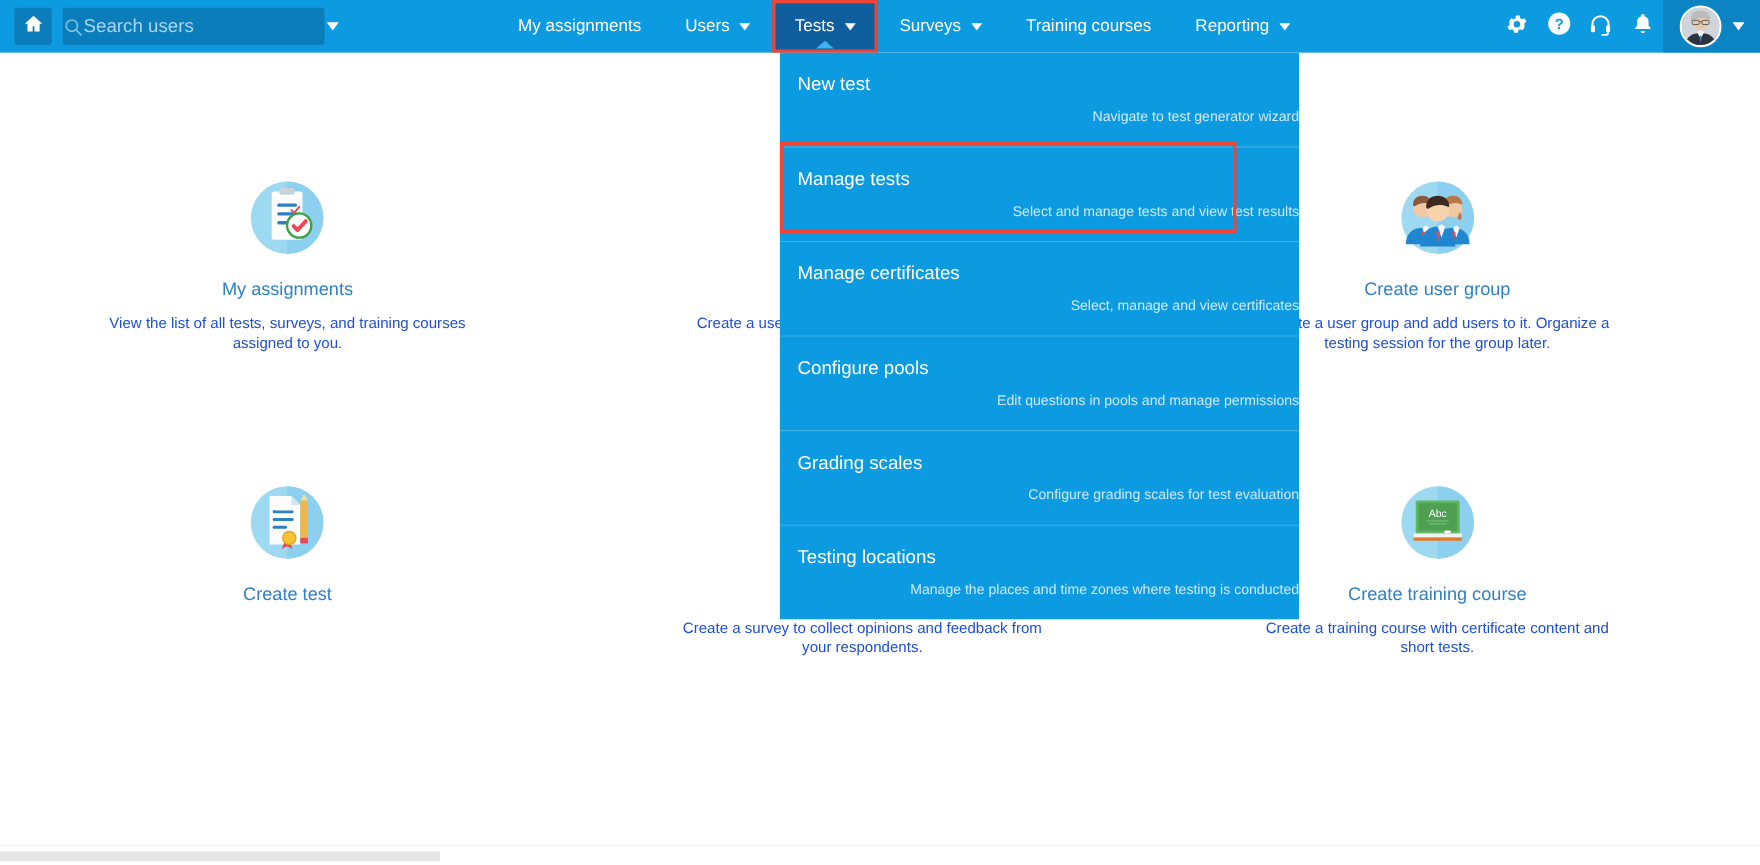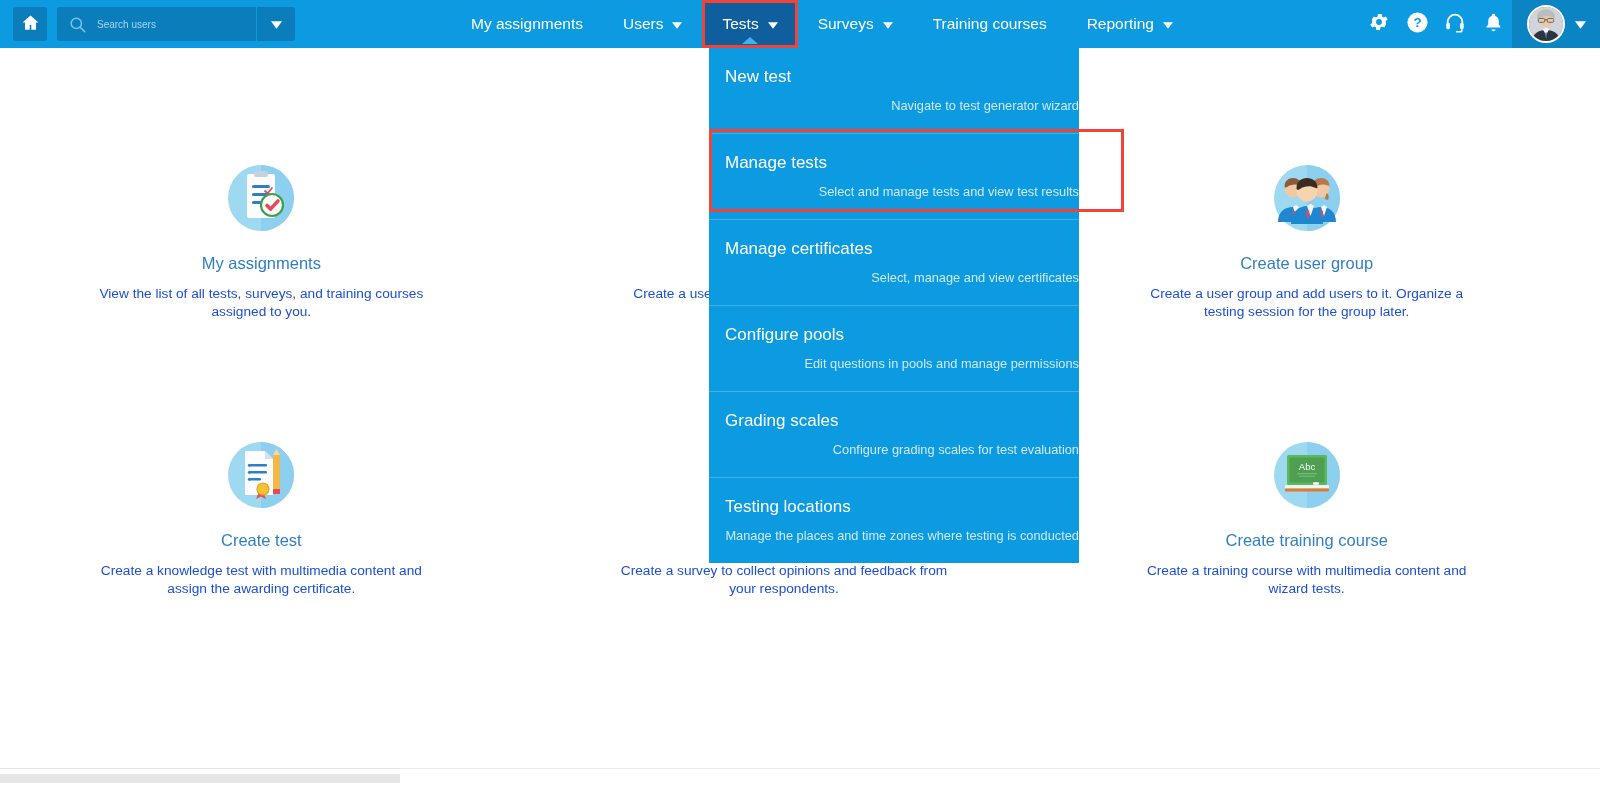--- a/index.html
+++ b/index.html
@@ -32,21 +32,21 @@
     border-radius: 3px;
     display: flex; align-items: center;
     position: relative;
   }
   .search-icon-box { width: 40px; display: flex; align-items: center; justify-content: center; }
   .search-input {
     flex: 1;
     background: transparent; border: none; outline: none;
     color: #ffffff;
     font-family: "Liberation Sans", sans-serif;
-    font-size: 10px;
+    font-size: 17px;
   }
   .search-input::placeholder { color: #a8d6ef; opacity: 1; }
   .search-divider { width: 1px; height: 34px; background: #0c9ae0; }
   .search-caret-btn {
     width: 38px; height: 34px;
     display: flex; align-items: center; justify-content: center;
     cursor: pointer;
   }
 
   .nav { display: flex; align-items: stretch; height: 48px; margin-left: 156px; }
@@ -128,21 +128,21 @@
     color: #1d4ed8; font-size: 13.7px;
     text-align: center; line-height: 1.35;
     max-width: 330px;
   }
   .row2 { margin-top: 115px; }
 
   
   .dropdown {
     position: absolute;
     top: 48px; left: 709px;
-    width: 370px;
+    width: 472px;
     background: #0c9ae0;
     z-index: 40;
   }
   .dd-item {
     padding: 19px 0 20px 16px;
     cursor: pointer;
     border-top: 1px solid rgba(255,255,255,0.22);
     position: relative;
   }
   .dd-item:first-child { border-top: none; }
@@ -375,21 +375,20 @@
           <circle cx="26.5" cy="35.3" r="1.6" fill="#2f7fc4"></circle>
           <circle cx="26.5" cy="42.3" r="1.6" fill="#2f7fc4"></circle>
           <path d="M36 55l-3 7 5-2.5 5 2.5-3-7z" fill="#e8495a"></path>
           <circle cx="40" cy="52" r="6" fill="#f5c234" stroke="#e0a71e" stroke-width="1.2"></circle>
           <rect x="50" y="18" width="7" height="34" rx="1" fill="#f2b749"></rect>
           <path d="M50 18l3.5-6 3.5 6z" fill="#f7d9a0"></path>
           <rect x="50" y="52" width="7" height="5" fill="#e8495a"></rect>
         </svg>
       </div>
       <div class="card-title">Create test</div>
-      <div class="card-desc">Create a knowledge test with multimedia content and assign the awarding certificate.</div>
     </div>
 
     <div class="card row2">
       <div class="card-icon">
         <svg width="76" height="76" viewBox="0 0 76 76">
           <circle cx="38" cy="38" r="33" fill="#9ed9f2"></circle>
           <path d="M38 5a33 33 0 0133 33 33 33 0 01-33 33z" fill="#8ccfee"></path>
           <rect x="23" y="15" width="30" height="44" rx="2" fill="#fdfdfd"></rect>
           <rect x="29" y="25" width="18" height="2.6" rx="1.3" fill="#2f7fc4"></rect>
           <rect x="29" y="34" width="18" height="2.6" rx="1.3" fill="#2f7fc4"></rect>
@@ -410,21 +409,21 @@
           <rect x="20.5" y="20.5" width="35" height="25" rx="1" fill="#4e9f51"></rect>
           <text x="38" y="33" font-family="Liberation Sans, sans-serif" font-size="9.5" fill="#ffffff" text-anchor="middle">Abc</text>
           <rect x="28" y="36" width="20" height="1.2" fill="#7fc98a" opacity="0.7"></rect>
           <rect x="30" y="38.6" width="16" height="1.2" fill="#7fc98a" opacity="0.7"></rect>
           <rect x="16" y="48" width="44" height="3.6" rx="1" fill="#f0f2f3"></rect>
           <rect x="16" y="51.6" width="44" height="3" rx="1" fill="#e07b2a"></rect>
           <rect x="44" y="45.2" width="6" height="2.6" rx="1" fill="#fdfdfd"></rect>
         </svg>
       </div>
       <div class="card-title">Create training course</div>
-      <div class="card-desc">Create a training course with multimedia content and wizard tests.</div>
+      <div class="card-desc">Create a training course with certificate content and short tests.</div>
     </div>
 
   </div>
 </div>
 
 <div class="dropdown">
 
   <div class="dd-item">
     <div class="dd-title">New test</div>
     <div class="dd-sub">Navigate to test generator wizard</div>

